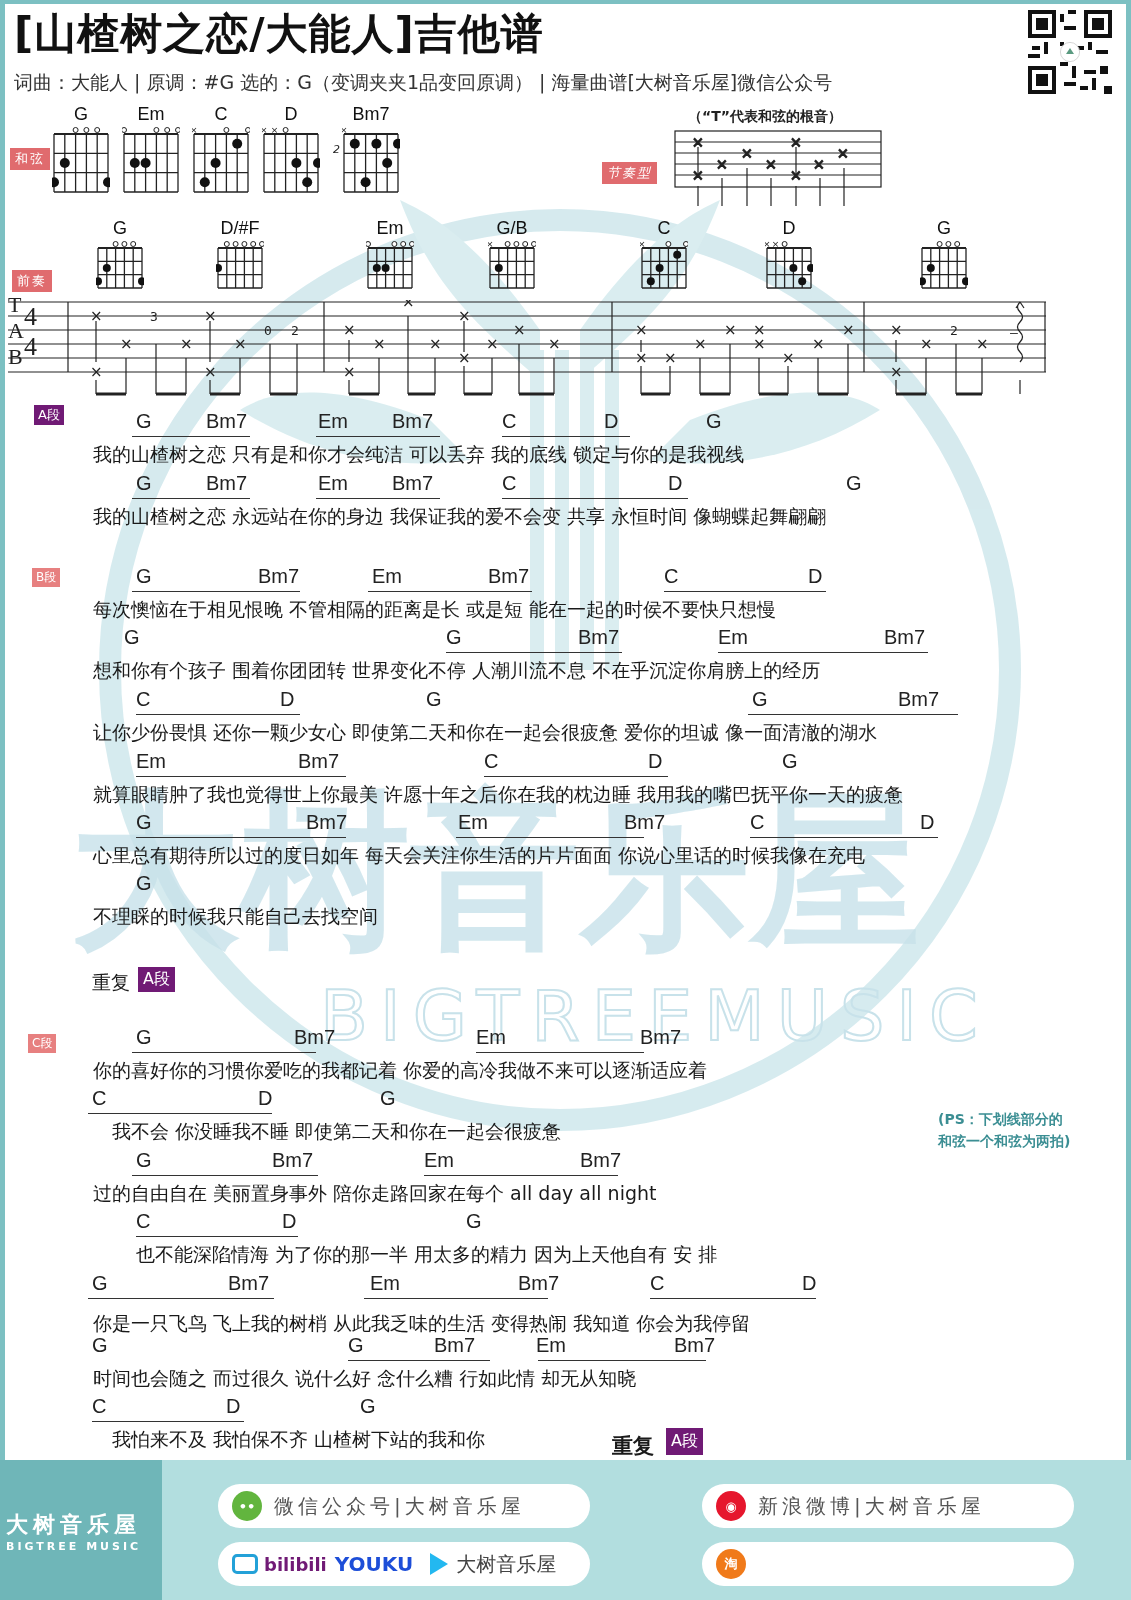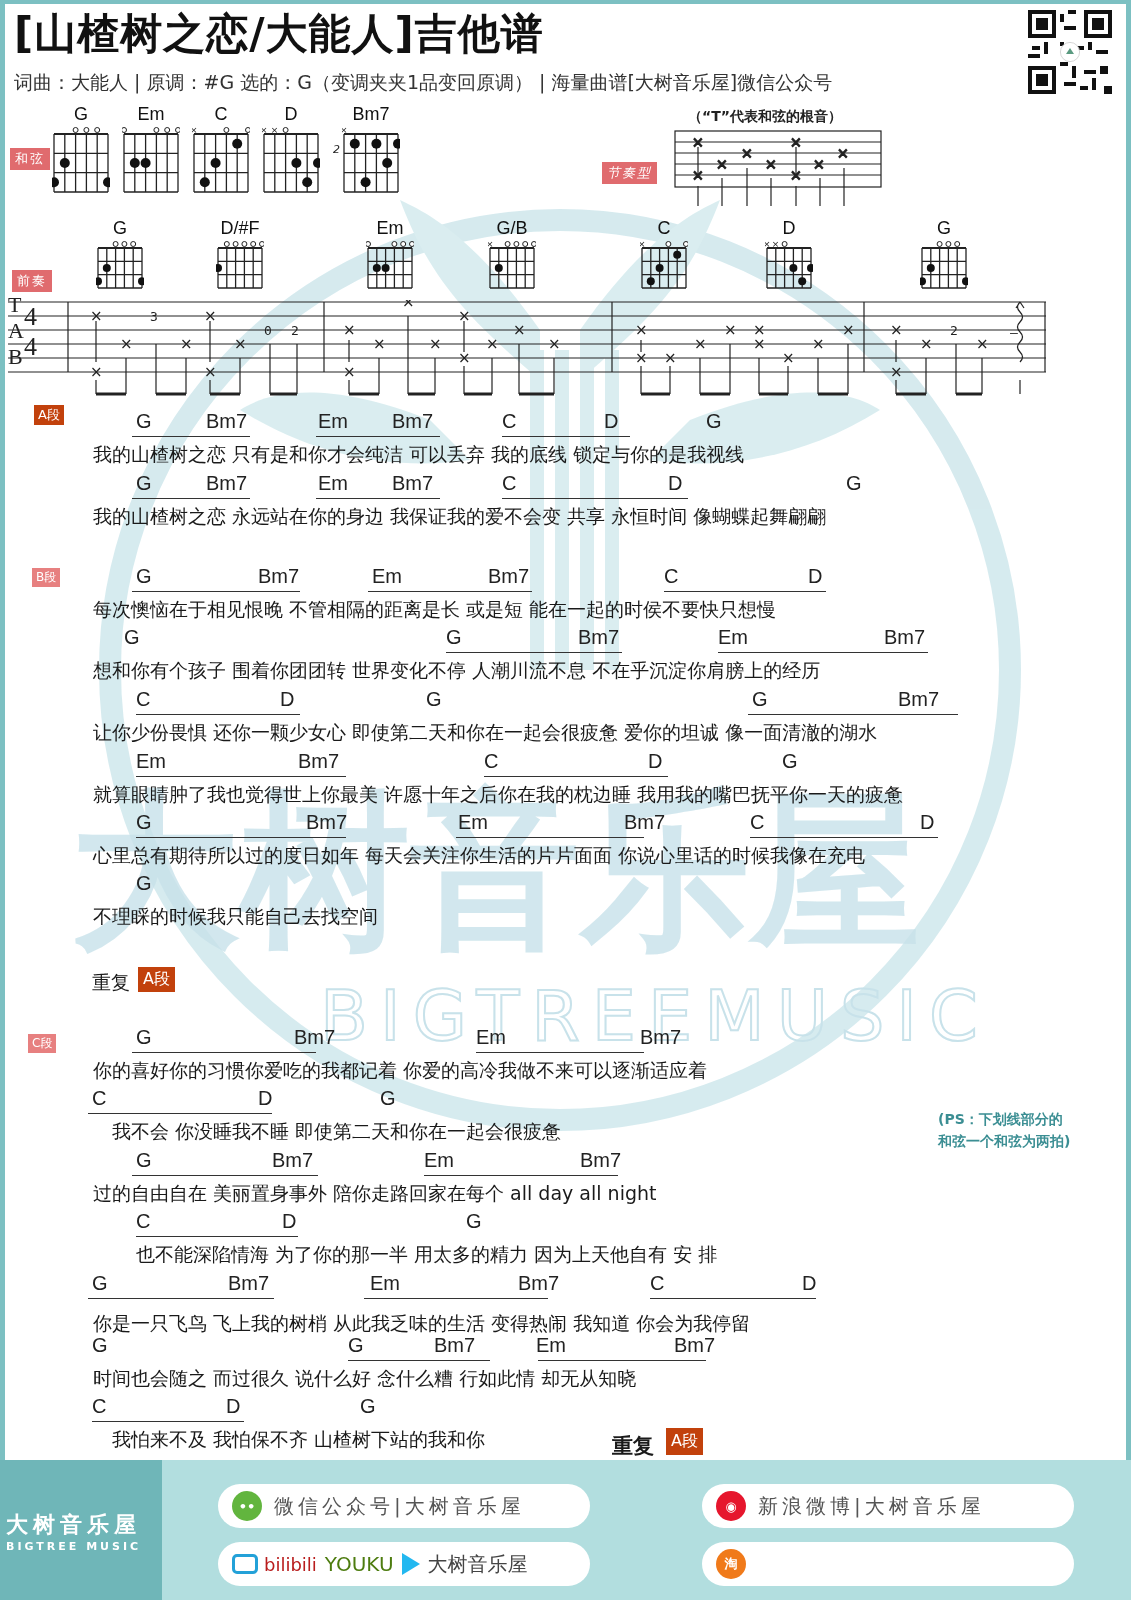--- a/index.html
+++ b/index.html
@@ -4,21 +4,21 @@
 <style>
   * { box-sizing: border-box; margin: 0; padding: 0; }
   html, body { width: 1131px; height: 1600px; overflow: hidden; background: #ffffff; }
   body { position: relative; font-family: "DejaVu Sans", sans-serif; color: #1a1a1a; }
   .frame { position: absolute; left: 0; top: 0; width: 1131px; height: 1600px; border-left: 5px solid #7cc0c2; border-right: 5px solid #7cc0c2; border-top: 4px solid #7cc0c2; }
   .watermark { position: absolute; left: 0; top: 0; width: 1131px; height: 1460px; pointer-events: none; }
   .title { position: absolute; left: 14px; top: 6px; font-size: 42px; font-weight: bold; letter-spacing: 1px; color: #111; }
   .subtitle { position: absolute; left: 14px; top: 70px; font-size: 19px; color: #333; }
   .qr { position: absolute; left: 1028px; top: 10px; width: 84px; height: 84px; background: #fff; }
   .tag { position: absolute; color: #fff; font-size: 13px; padding: 2px 5px; letter-spacing: 2px; background: #e06b6e; }
-  .tag.dark { background: #c2410c; font-size: 13px; letter-spacing: 0; padding: 1px 4px; }
+  .tag.dark { background: #701a75; font-size: 13px; letter-spacing: 0; padding: 1px 4px; }
   .tag.pink { background: #e78080; font-size: 12px; letter-spacing: 0; padding: 1px 4px; }
   .chord-diagram { position: absolute; }
   .chord-diagram .cname { position: absolute; left: 0; width: 100%; text-align: center; font-size: 18px; font-family: "Liberation Sans Narrow", "Liberation Sans", sans-serif; color: #111; }
   .rhythm-note { position: absolute; left: 688px; top: 108px; font-size: 14px; font-weight: bold; color: #222; }
   .tab-label { position: absolute; font-family: "Liberation Serif", serif; font-size: 22px; color: #222; }
   .chords { position: absolute; font-size: 20px; font-family: "Liberation Sans", sans-serif; color: #222; }
   .lyric { position: absolute; font-size: 19px; color: #1a1a1a; white-space: nowrap; letter-spacing: 0px; }
   .under { position: absolute; height: 1px; background: #333; }
   .repeat { position: absolute; font-size: 19px; color: #1a1a1a; }
   .repeat.bold { font-weight: bold; font-size: 21px; }
@@ -634,22 +634,22 @@
   <div class="footer-left">
     <div class="brand-cn">大树音乐屋</div>
     <div class="brand-en">BIGTREE MUSIC</div>
   </div>
   <div class="pill" style="left:218px;top:24px;width:372px;">
     <span class="ic" style="background:#62b53e;">••</span>
     <span>微信公众号|大树音乐屋</span>
   </div>
   <div class="pill" style="left:218px;top:82px;width:372px;letter-spacing:0;">
     <span style="display:inline-block;width:26px;height:20px;border:3px solid #23a1d8;border-radius:5px;margin-right:6px;"></span>
-    <span style="color:#b91c1c;font-weight:normal;font-size:18px;margin-right:8px;">bilibili</span>
-    <span style="color:#4d7c0f;font-weight:normal;font-size:20px;margin-right:8px;">YOUKU</span>
+    <span style="color:#701a75;font-weight:bold;font-size:18px;margin-right:8px;">bilibili</span>
+    <span style="color:#1d4ed8;font-weight:bold;font-size:20px;margin-right:17px;">YOUKU</span>
     <span style="display:inline-block;width:0;height:0;border-top:11px solid transparent;border-bottom:11px solid transparent;border-left:18px solid #23b8f0;margin-right:8px;"></span>
     <span style="font-size:20px;color:#444;">大树音乐屋</span>
   </div>
   <div class="pill" style="left:702px;top:24px;width:372px;">
     <span class="ic" style="background:#e6162d;">◉</span>
     <span>新浪微博|大树音乐屋</span>
   </div>
   <div class="pill" style="left:702px;top:82px;width:372px;letter-spacing:0;">
     <span class="ic" style="background:#f07a1a;">淘</span>
   </div>

